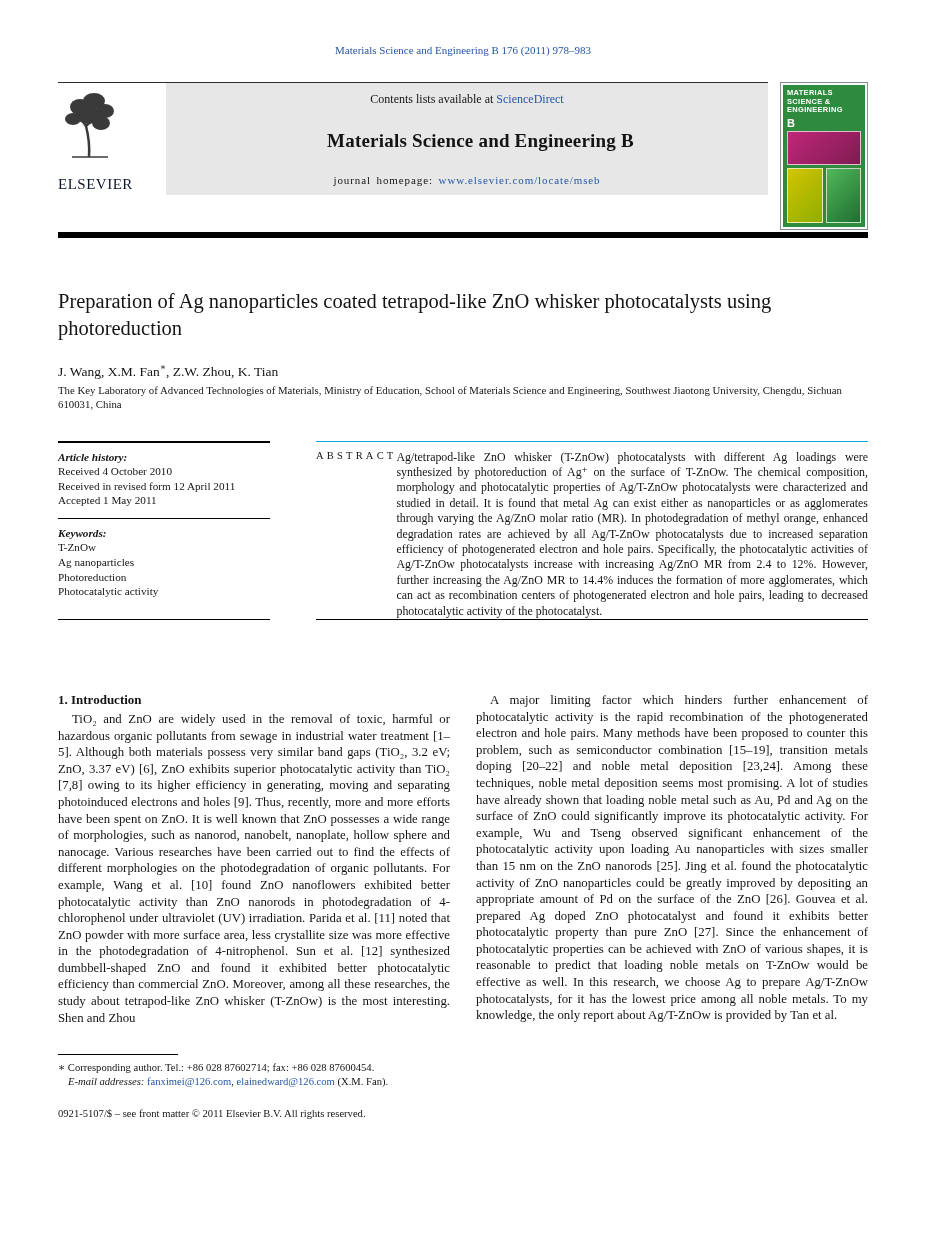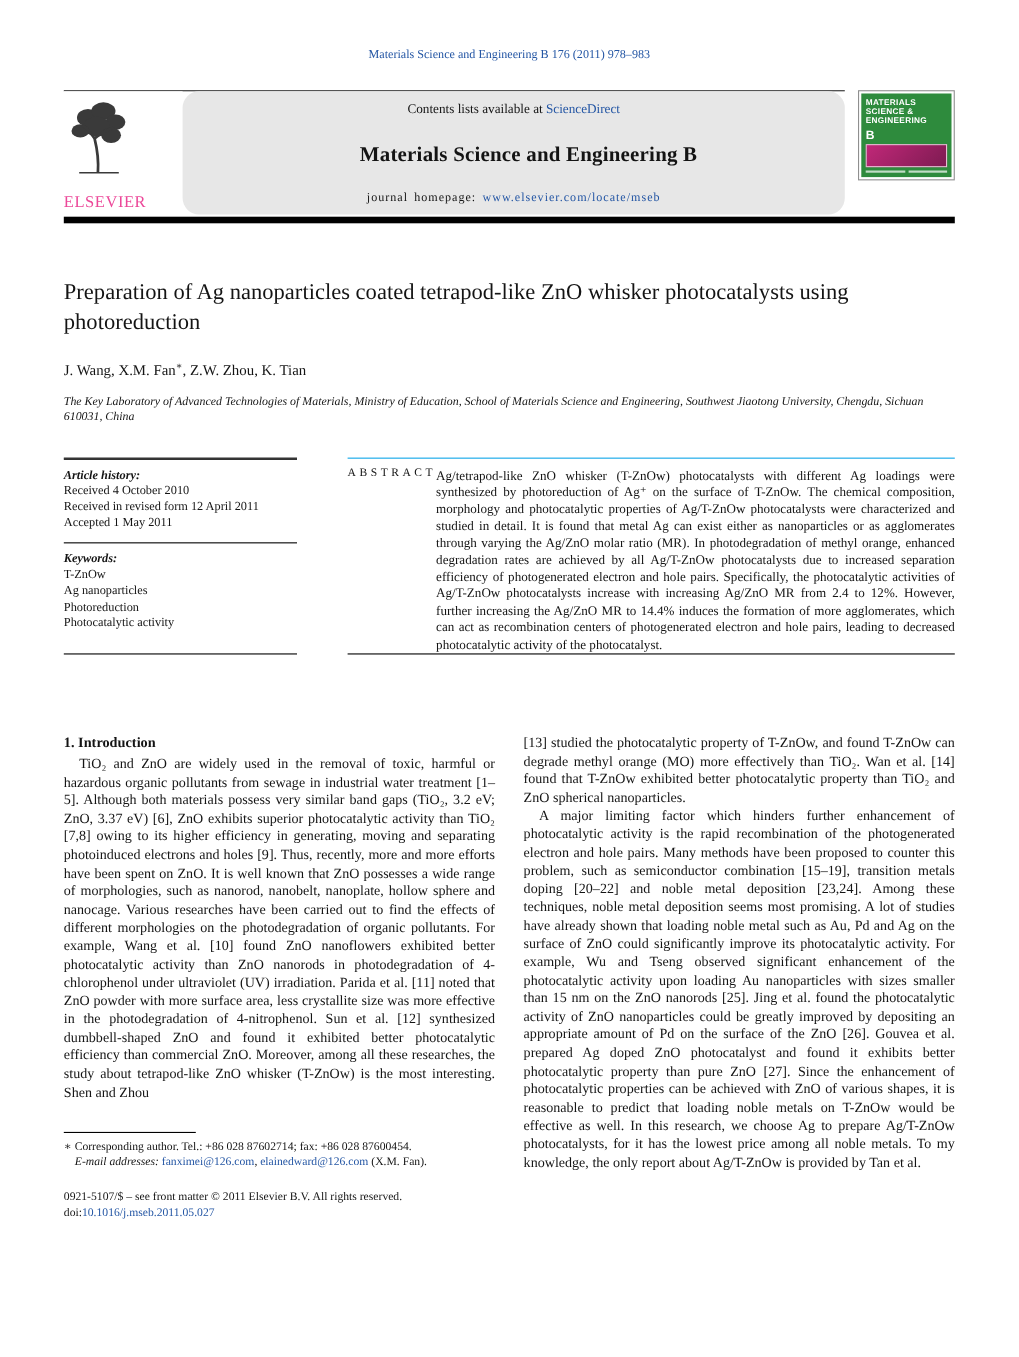--- a/index.html
+++ b/index.html
@@ -9,42 +9,42 @@
     font-family: "Liberation Serif", "DejaVu Serif", serif;
     color: #141414; background: #ffffff;
   }
   .link { color: #2456a4; text-decoration: none; cursor: pointer; }
 
   .citation { text-align: center; font-size: 11px; color: #2456a4; }
 
   .header { display: flex; margin-top: 26px; }
   .header-left { flex: 1; display: flex; border-top: 1px solid #2b2b2b; height: 112px; }
   .logo { width: 108px; box-sizing: border-box; padding: 6px 10px 2px 0; display: flex; flex-direction: column; justify-content: space-between; align-items: flex-start; background: #ffffff; }
-  .elsevier-word { color: #ec4899; font-size: 15px; letter-spacing: 0.5px; }
-  .header-center { flex: 1; background: #e7e7e7; display: flex; flex-direction: column; align-items: center; justify-content: space-between; padding: 9px 8px; box-sizing: border-box; border-radius: 15px; }
+  .elsevier-word { color: #0f172a; font-size: 15px; letter-spacing: 0.5px; }
+  .header-center { flex: 1; background: #e7e7e7; display: flex; flex-direction: column; align-items: center; justify-content: space-between; padding: 9px 8px; box-sizing: border-box; }
   .contents-line { font-size: 12px; }
   .journal-title { font-size: 19px; font-weight: bold; letter-spacing: 0.2px; margin-left: 27px; }
   .homepage-line { font-size: 11px; letter-spacing: 0.9px; word-spacing: 2px; }
 
-  .cover { margin-left: 12px; border: 1px solid #8f8f8f; background: #ffffff; padding: 2px; width: 88px; height: 82px; box-sizing: border-box; }
+  .cover { margin-left: 12px; border: 1px solid #8f8f8f; background: #ffffff; padding: 2px; width: 88px; height: 148px; box-sizing: border-box; }
   .cover-inner { background: #2e8b3d; width: 100%; height: 100%; box-sizing: border-box; padding: 4px; display: flex; flex-direction: column; }
   .cover-head { color: #ffffff; font-family: "Liberation Sans", sans-serif; font-weight: bold; font-size: 7.5px; line-height: 8.5px; letter-spacing: 0.3px; }
   .cover-b { color: #ffffff; font-family: "Liberation Sans", sans-serif; font-weight: bold; font-size: 11px; margin: 2px 0; }
   .cover-img { border: 1px solid rgba(255,255,255,0.7); box-sizing: border-box; }
   .magenta { height: 34px; background: linear-gradient(135deg, #c02878, #7e1b52); margin-bottom: 3px; }
   .cover-row { display: flex; gap: 3px; flex: 1; }
   .yellow { flex: 1; background: linear-gradient(135deg, #d3c400, #8fae00); }
   .green2 { flex: 1; background: linear-gradient(135deg, #51b85a, #1f6e31); }
 
   .black-bar { height: 6px; background: #000000; margin-top: 2px; }
 
   .title { font-size: 20.5px; line-height: 27px; font-weight: normal; margin: 50px 0 0 0; }
   .authors { margin-top: 20px; font-size: 13.5px; }
   .authors sup { font-size: 9px; }
-  .affiliation { margin-top: 13px; font-size: 10.8px; font-style: italic; line-height: 14px; }
+  .affiliation { margin-top: 3px; font-size: 10.8px; line-height: 14px; }
 
   .meta { display: flex; margin-top: 30px; align-items: stretch; }
   .icol { width: 212px; flex: none; display: flex; flex-direction: column; border-top: 1px solid #000; border-bottom: 1px solid #000; margin-right: 46px; }
   .acol { flex: 1; display: flex; flex-direction: row; border-top: 1px solid #0ea5e9; border-bottom: 1px solid #000; }
   .chead { font-size: 10.5px; letter-spacing: 3.2px; word-spacing: 9px; text-transform: uppercase; padding: 8px 0 9px 0; }
   .rule { border-top: 1px solid #000; }
   .isec { padding: 7px 0 10px 0; font-size: 11.2px; line-height: 14.6px; }
   .ilabel { font-style: italic; font-weight: bold; }
   .grow { flex: 1; }
   .abs-text { padding: 8px 0 0 0; font-size: 11.9px; line-height: 15.4px; text-align: justify; }
@@ -156,24 +156,20 @@
       <p class="para indent">TiO₂ and ZnO are widely used in the removal of toxic, harmful or hazardous organic pollutants from sewage in industrial water treatment [1–5]. Although both materials possess very similar band gaps (TiO₂, 3.2 eV; ZnO, 3.37 eV) [6], ZnO exhibits superior photocatalytic activity than TiO₂ [7,8] owing to its higher efficiency in generating, moving and separating photoinduced electrons and holes [9]. Thus, recently, more and more efforts have been spent on ZnO. It is well known that ZnO possesses a wide range of morphologies, such as nanorod, nanobelt, nanoplate, hollow sphere and nanocage. Various researches have been carried out to find the effects of different morphologies on the photodegradation of organic pollutants. For example, Wang et al. [10] found ZnO nanoflowers exhibited better photocatalytic activity than ZnO nanorods in photodegradation of 4-chlorophenol under ultraviolet (UV) irradiation. Parida et al. [11] noted that ZnO powder with more surface area, less crystallite size was more effective in the photodegradation of 4-nitrophenol. Sun et al. [12] synthesized dumbbell-shaped ZnO and found it exhibited better photocatalytic efficiency than commercial ZnO. Moreover, among all these researches, the study about tetrapod-like ZnO whisker (T-ZnOw) is the most interesting. Shen and Zhou</p>
       <div class="footnote">
         <div class="fn-rule"></div>
         <div class="fn-line">∗ Corresponding author. Tel.: +86 028 87602714; fax: +86 028 87600454.</div>
         <div class="fn-line em-line">
           <span class="fn-em">E-mail addresses: </span><span class="link">fanximei@126.com</span><span>, </span><span class="link">elainedward@126.com</span><span> (X.M. Fan).</span>
         </div>
       </div>
       <div class="footer">
         <div>0921-5107/$ – see front matter © 2011 Elsevier B.V. All rights reserved.</div>
-        <div>
-          <span>doi:</span><span class="link">10.1016/j.mseb.2011.05.027</span>
-        </div>
       </div>
     </div>
     <div class="col">
-      <p class="para">[13] studied the photocatalytic property of T-ZnOw, and found T-ZnOw can degrade methyl orange (MO) more effectively than TiO₂. Wan et al. [14] found that T-ZnOw exhibited better photocatalytic property than TiO₂ and ZnO spherical nanoparticles.</p>
       <p class="para indent">A major limiting factor which hinders further enhancement of photocatalytic activity is the rapid recombination of the photogenerated electron and hole pairs. Many methods have been proposed to counter this problem, such as semiconductor combination [15–19], transition metals doping [20–22] and noble metal deposition [23,24]. Among these techniques, noble metal deposition seems most promising. A lot of studies have already shown that loading noble metal such as Au, Pd and Ag on the surface of ZnO could significantly improve its photocatalytic activity. For example, Wu and Tseng observed significant enhancement of the photocatalytic activity upon loading Au nanoparticles with sizes smaller than 15 nm on the ZnO nanorods [25]. Jing et al. found the photocatalytic activity of ZnO nanoparticles could be greatly improved by depositing an appropriate amount of Pd on the surface of the ZnO [26]. Gouvea et al. prepared Ag doped ZnO photocatalyst and found it exhibits better photocatalytic property than pure ZnO [27]. Since the enhancement of photocatalytic properties can be achieved with ZnO of various shapes, it is reasonable to predict that loading noble metals on T-ZnOw would be effective as well. In this research, we choose Ag to prepare Ag/T-ZnOw photocatalysts, for it has the lowest price among all noble metals. To my knowledge, the only report about Ag/T-ZnOw is provided by Tan et al.</p>
     </div>
   </div>
 
 </div>
 
 </body></html>

